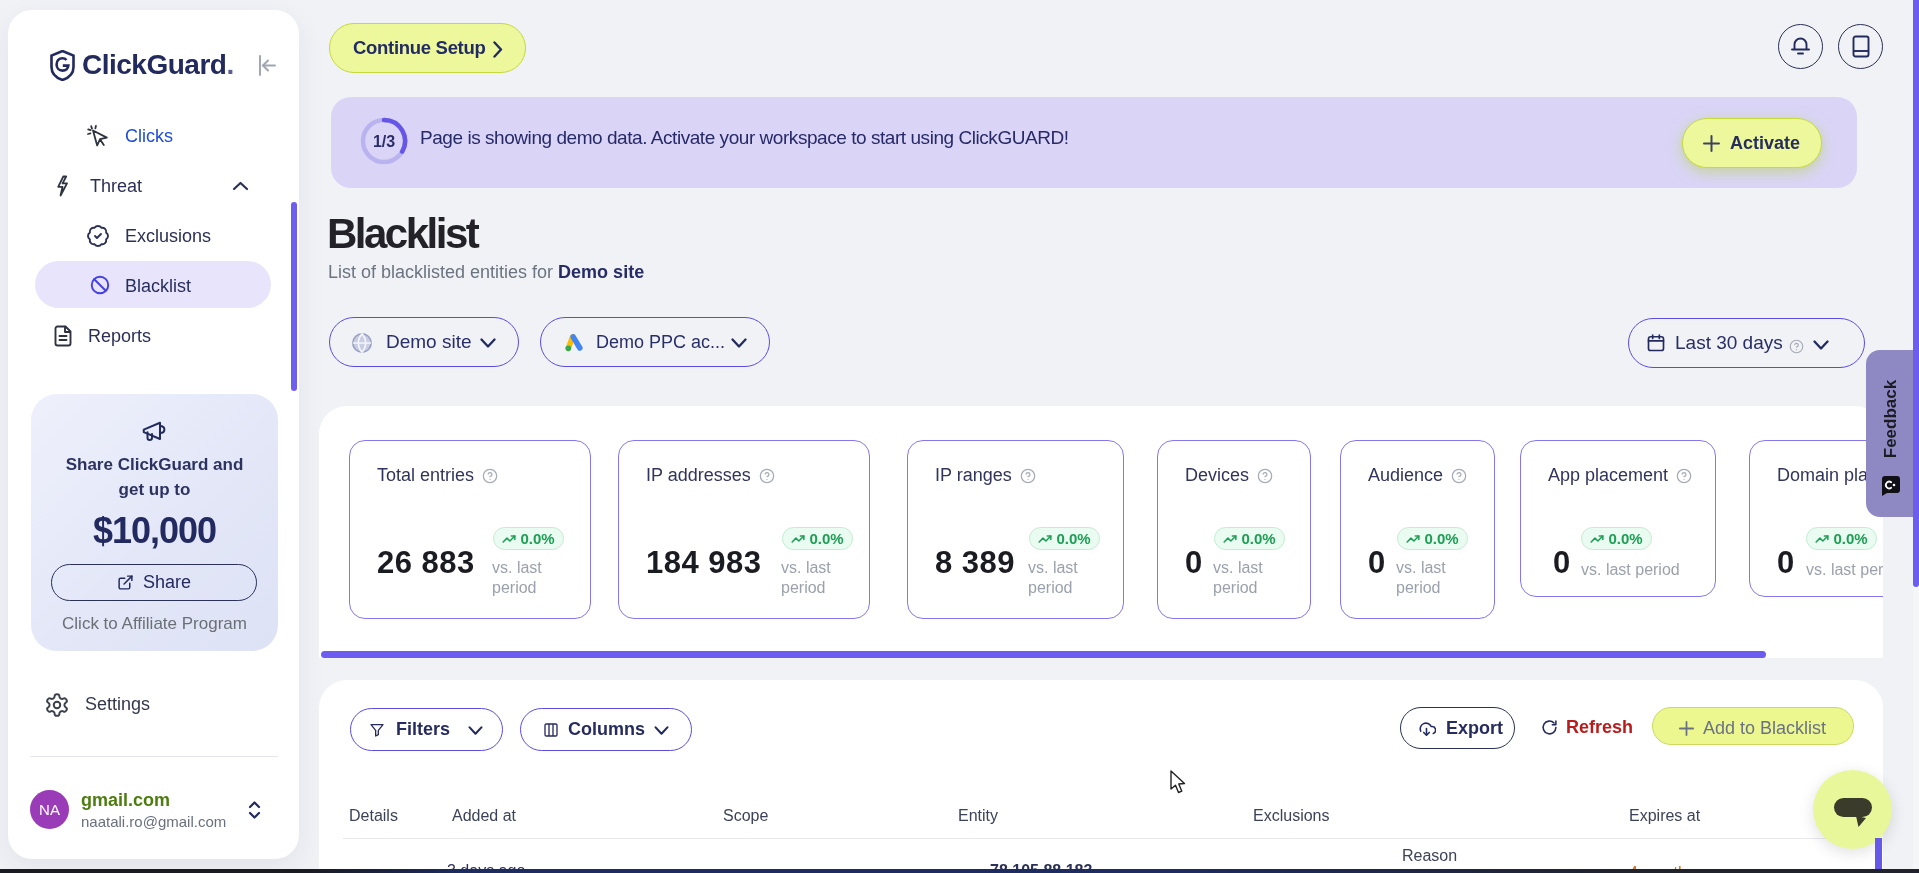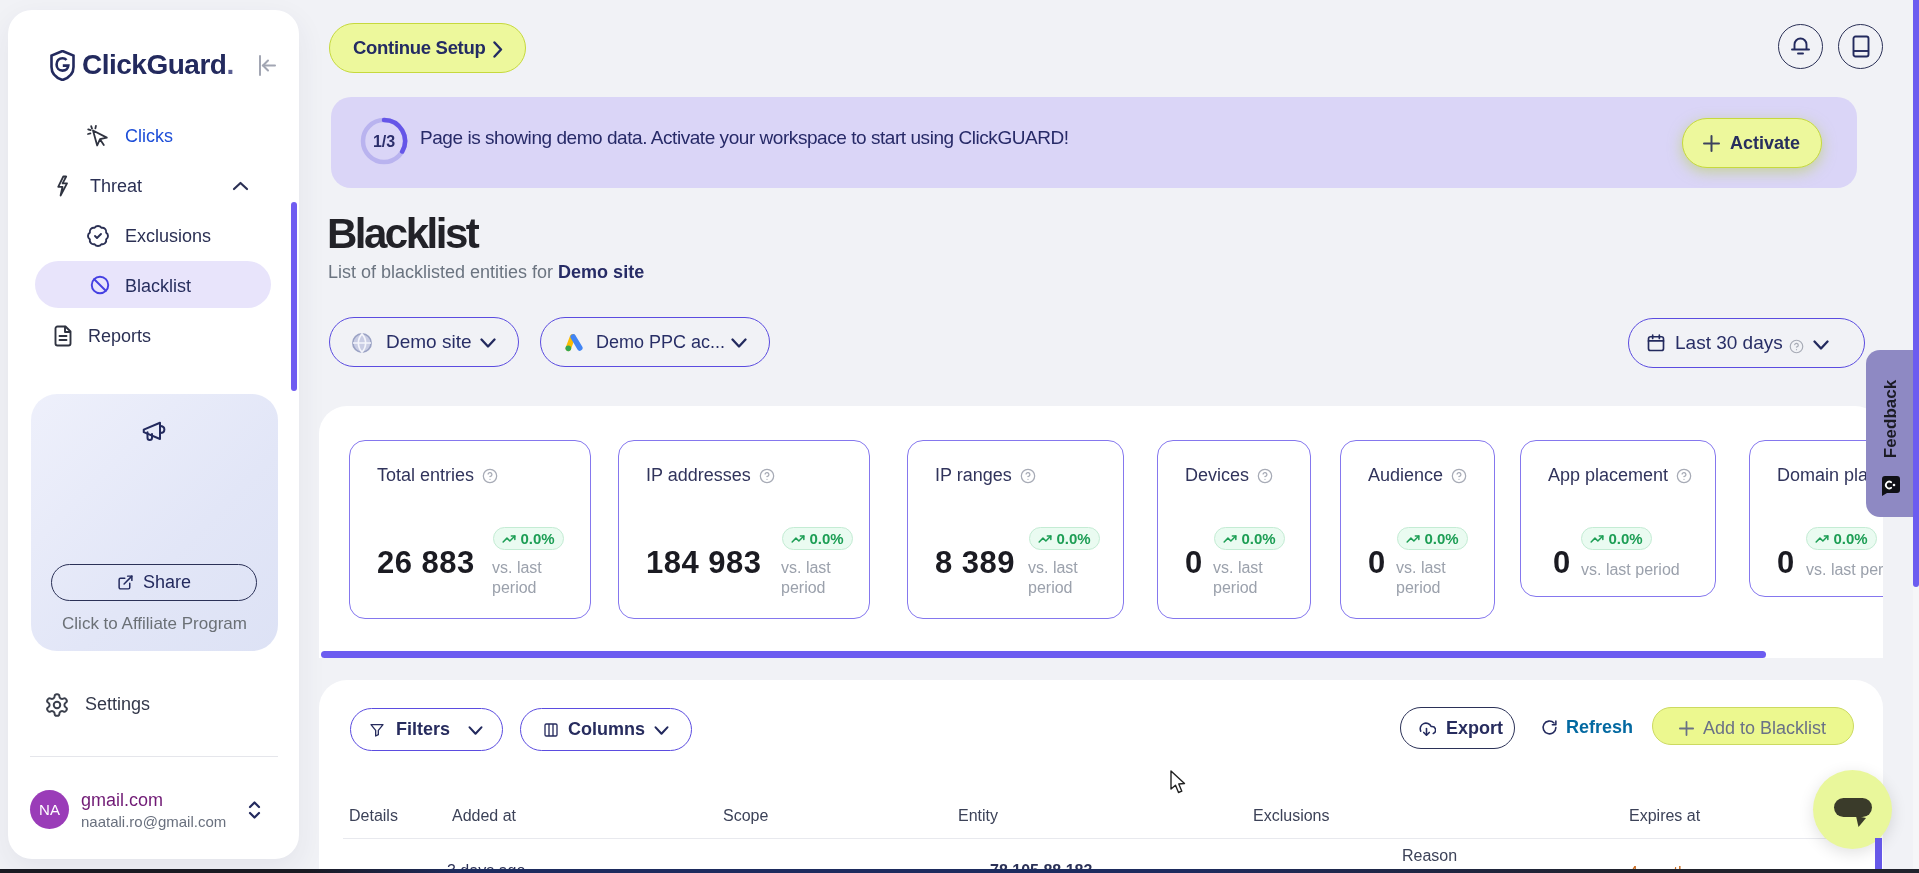--- a/index.html
+++ b/index.html
@@ -61,41 +61,43 @@
       <path d="M8.5 16 h7"></path>
   </svg>
   <div class="abs" style="left:80px; top:316px; font-size:18px; color:#2b3054; font-weight:500;">Reports</div>
 
   <div class="abs" style="left:23px; top:384px; width:247px; height:257px; border-radius:26px; background:linear-gradient(135deg,#eef0fb 0%,#e2e6f7 60%,#dde2f5 100%);">
     <svg class="abs" style="left:109px; top:24px;" width="30" height="27" viewBox="0 0 24 20" fill="none" stroke="#232a5e" stroke-width="1.6" stroke-linecap="round" stroke-linejoin="round">
       <path d="M3 8.5 16 3 v13 L3 10.5 v-2 Z"></path>
         <path d="M16 5.5 c2.2 0 3.5 1 3.5 2.8 0 1.8-1.3 2.8-3.5 2.8"></path>
         <path d="M6 10.5 v4.5 a1.8 1.8 0 0 0 3.6 0 v-3"></path>
     </svg>
+    <div class="abs" style="left:0; top:58px; width:247px; text-align:center; font-size:17px; font-weight:600; color:#2d3261; line-height:25px;">Share ClickGuard and<br>get up to</div>
+    <div class="abs" style="left:0; top:116px; width:247px; text-align:center; font-size:36px; font-weight:700; color:#222a60; letter-spacing:-1px;">$10,000</div>
     <div class="abs" style="left:20px; top:170px; width:206px; height:37px; border:1.6px solid #2b3157; border-radius:19px; display:flex; align-items:center; justify-content:center; gap:9px;">
       <svg width="17" height="17" viewBox="0 0 24 24" fill="none" stroke="#232a5e" stroke-width="2.1" stroke-linecap="round" stroke-linejoin="round">
           <path d="M15 3h6v6"></path>
           <path d="M10 14 21 3"></path>
           <path d="M18 13v6a2 2 0 0 1-2 2H5a2 2 0 0 1-2-2V8a2 2 0 0 1 2-2h6"></path>
         </svg>
       <span style="font-size:18px; color:#232a5e; font-weight:500;">Share</span>
     </div>
     <div class="abs" style="left:0; top:220px; width:247px; text-align:center; font-size:17px; color:#6b7076;">Click to Affiliate Program</div>
   </div>
 
   <svg class="abs" style="left:36px; top:682px;" width="26" height="26" viewBox="0 0 24 24" fill="none" stroke="#3a3f4c" stroke-width="1.8" stroke-linecap="round" stroke-linejoin="round">
     <path d="M12.22 2h-.44a2 2 0 0 0-2 2v.18a2 2 0 0 1-1 1.73l-.43.25a2 2 0 0 1-2 0l-.15-.08a2 2 0 0 0-2.73.73l-.22.38a2 2 0 0 0 .73 2.73l.15.1a2 2 0 0 1 1 1.72v.51a2 2 0 0 1-1 1.74l-.15.09a2 2 0 0 0-.73 2.73l.22.38a2 2 0 0 0 2.73.73l.15-.08a2 2 0 0 1 2 0l.43.25a2 2 0 0 1 1 1.73V20a2 2 0 0 0 2 2h.44a2 2 0 0 0 2-2v-.18a2 2 0 0 1 1-1.73l.43-.25a2 2 0 0 1 2 0l.15.08a2 2 0 0 0 2.73-.73l.22-.39a2 2 0 0 0-.73-2.73l-.15-.08a2 2 0 0 1-1-1.74v-.5a2 2 0 0 1 1-1.74l.15-.09a2 2 0 0 0 .73-2.73l-.22-.38a2 2 0 0 0-2.73-.73l-.15.08a2 2 0 0 1-2 0l-.43-.25a2 2 0 0 1-1-1.73V4a2 2 0 0 0-2-2z"></path>
       <circle cx="12" cy="12" r="3"></circle>
   </svg>
   <div class="abs" style="left:77px; top:684px; font-size:18px; color:#33384a; font-weight:500;">Settings</div>
 
   <div class="abs" style="left:22px; top:746px; width:248px; height:1px; background:#e5e6eb;"></div>
 
   <div class="abs" style="left:22px; top:780px; width:39px; height:39px; border-radius:50%; background:#9a3cb8; color:#fff; display:flex; align-items:center; justify-content:center; font-size:15px;">NA</div>
-  <div class="abs" style="left:73px; top:780px; font-size:18px; font-weight:400; color:#701a75;">gmail.com</div>
+  <div class="abs" style="left:73px; top:780px; font-size:18px; font-weight:700; color:#4d7c0f;">gmail.com</div>
   <div class="abs" style="left:73px; top:803px; font-size:15px; color:#69707e;">naatali.ro@gmail.com</div>
   <svg class="abs" style="left:239px; top:790px;" width="15" height="20" viewBox="0 0 15 20" fill="none" stroke="#232a5e" stroke-width="2.2" stroke-linecap="round" stroke-linejoin="round">
     <path d="M3 7 7.5 2.5 12 7"></path>
       <path d="M3 13 7.5 17.5 12 13"></path>
   </svg>
 </aside>
 
 <div class="abs" style="left:291px; top:202px; width:6px; height:189px; background:#6f5cf1; border-radius:3px;"></div>
 
 <div class="abs" style="left:329px; top:23px; width:197px; height:50px; background:#edf89c; border:1.5px solid #c6d93d; border-radius:25px;">
@@ -339,21 +341,21 @@
         <path d="M12 12v8"></path>
         <path d="m8.5 17 3.5 3.5L15.5 17"></path>
       </svg>
     <div class="abs" style="left:45px; top:10px; font-size:18px; font-weight:600; color:#272c5e;">Export</div>
   </div>
 
   <svg class="abs" style="left:1541px; top:719px;" width="17" height="17" viewBox="0 0 24 24" fill="none" stroke="#232a5e" stroke-width="2.2" stroke-linecap="round" stroke-linejoin="round">
       <path d="M21 12a9 9 0 1 1-2.6-6.4"></path>
       <path d="M21 3v5h-5"></path>
     </svg>
-  <div class="abs" style="left:1566px; top:717px; font-size:18px; font-weight:600; color:#0369a1;">Refresh</div>
+  <div class="abs" style="left:1566px; top:717px; font-size:18px; font-weight:600; color:#b91c1c;">Refresh</div>
 
   <div class="abs" style="left:1652px; top:707px; width:202px; height:38px; background:#ecf88f; border:1.2px solid #ccda60; border-radius:21px;">
     <svg class="abs" style="left:26px; top:13px;" width="15" height="15" viewBox="0 0 17 17" stroke="#6a7186" stroke-width="2" stroke-linecap="round">
         <path d="M8.5 1 V16"></path>
         <path d="M1 8.5 H16"></path>
       </svg>
     <div class="abs" style="left:50px; top:10px; font-size:18px; font-weight:500; color:#6a7186;">Add to Blacklist</div>
   </div>
 
   <div class="abs" style="left:349px; top:807px; font-size:16px; color:#3c4258; font-weight:500;">Details</div>

